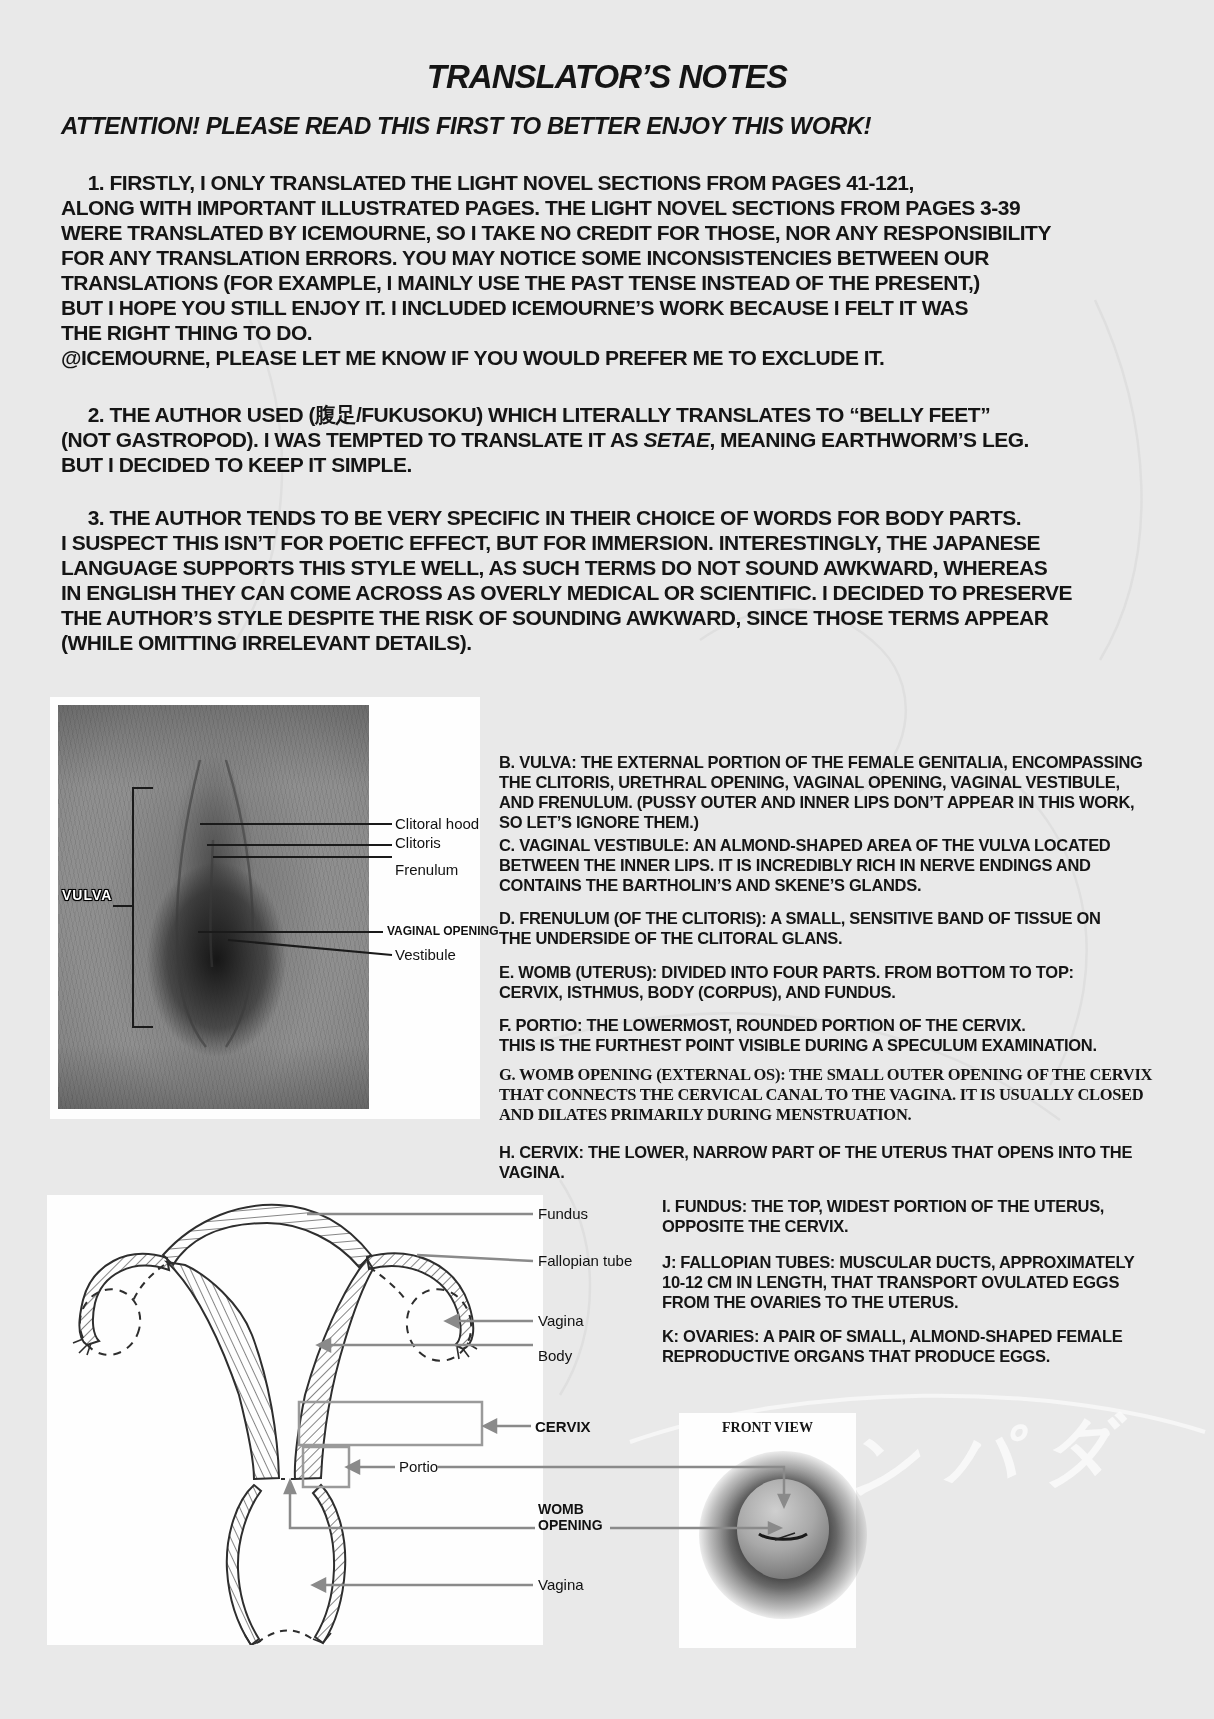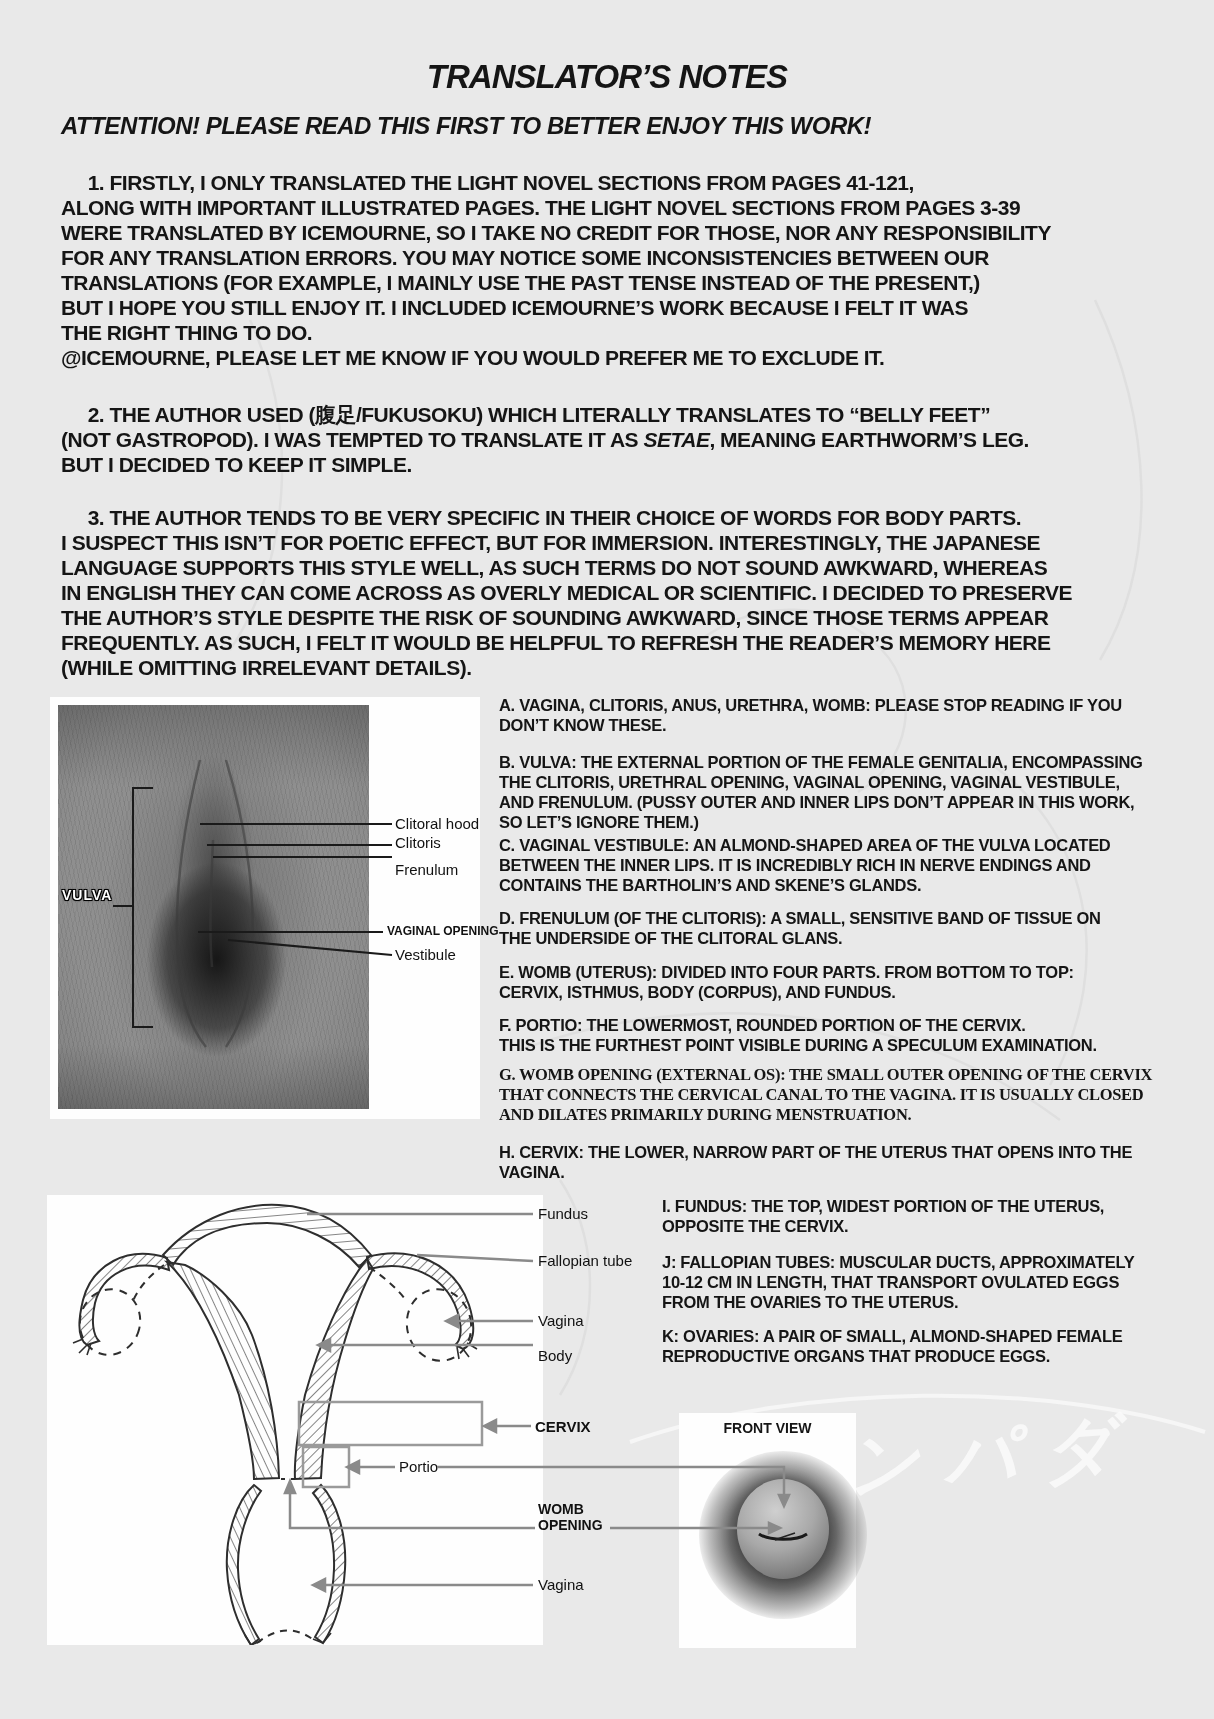--- a/index.html
+++ b/index.html
@@ -30,21 +30,21 @@
   #defs-top{left:499px;width:710px;}
   #defs-bottom{left:662px;width:550px;}
   .def-block{position:absolute;left:0;}
   .def-block .tline{white-space:pre;height:20px;line-height:20px;
                     font-size:16.5px;font-weight:bold;letter-spacing:-0.3px;}
 
   
   .panel{position:absolute;background:#fefefe;z-index:2;}
   #fig-vulva{left:50px;top:697px;width:430px;height:422px;}
   #fig-uterus{left:47px;top:1195px;width:496px;height:450px;}
-  #fig-front{left:679px;top:1413px;width:177px;height:235px;}
+  #fig-front{left:679px;top:1413px;width:177px;height:235px;font-family:Liberation Serif, serif;}
 
   
   .vulva-photo{position:absolute;left:8px;top:8px;width:311px;height:404px;background:
       linear-gradient(rgba(40,40,40,.28),rgba(40,40,40,0) 20%),
       linear-gradient(0deg,rgba(45,45,45,.30),rgba(0,0,0,0) 16%),
       radial-gradient(90px 125px at 51% 63%, rgba(15,15,15,.92), rgba(35,35,35,.6) 55%, rgba(80,80,80,0) 78%),
       radial-gradient(55px 150px at 50% 40%, rgba(70,70,70,.85), rgba(120,120,120,0) 75%),
       radial-gradient(130px 215px at 50% 52%, #6f6f6f, rgba(135,135,135,0) 85%),
       repeating-linear-gradient(78deg, rgba(0,0,0,.07) 0 1px, rgba(0,0,0,0) 1px 4px),
       repeating-linear-gradient(102deg, rgba(0,0,0,.05) 0 1px, rgba(0,0,0,0) 1px 5px),
@@ -115,29 +115,24 @@
       <div class="tline">     2. THE AUTHOR USED (腹足/FUKUSOKU) WHICH LITERALLY TRANSLATES TO “BELLY FEET”</div>
       <div class="tline"><span>(NOT GASTROPOD). I WAS TEMPTED TO TRANSLATE IT AS </span><span class="em">SETAE</span><span>, MEANING EARTHWORM’S LEG.</span></div>
       <div class="tline">BUT I DECIDED TO KEEP IT SIMPLE.</div>
     </div>
   <div class="note" id="note-2">
       <div class="tline">     3. THE AUTHOR TENDS TO BE VERY SPECIFIC IN THEIR CHOICE OF WORDS FOR BODY PARTS.</div>
       <div class="tline">I SUSPECT THIS ISN’T FOR POETIC EFFECT, BUT FOR IMMERSION. INTERESTINGLY, THE JAPANESE</div>
       <div class="tline">LANGUAGE SUPPORTS THIS STYLE WELL, AS SUCH TERMS DO NOT SOUND AWKWARD, WHEREAS</div>
       <div class="tline">IN ENGLISH THEY CAN COME ACROSS AS OVERLY MEDICAL OR SCIENTIFIC. I DECIDED TO PRESERVE</div>
       <div class="tline">THE AUTHOR’S STYLE DESPITE THE RISK OF SOUNDING AWKWARD, SINCE THOSE TERMS APPEAR</div>
-      <div class="tline">FREQUENTLY. AS SUCH, I FELT IT WOULD BE HELPFUL TO REFRESH THE READER’S MEMORY HERE</div>
       <div class="tline">(WHILE OMITTING IRRELEVANT DETAILS).</div>
     </div>
 
   <div class="defs" id="defs-top">
-      <div class="def-block" style="top: 695px;">
-        <div class="tline">A. VAGINA, CLITORIS, ANUS, URETHRA, WOMB: PLEASE STOP READING IF YOU</div>
-        <div class="tline">DON’T KNOW THESE.</div>
-      </div>
       <div class="def-block" style="top: 752px;">
         <div class="tline">B. VULVA: THE EXTERNAL PORTION OF THE FEMALE GENITALIA, ENCOMPASSING</div>
         <div class="tline">THE CLITORIS, URETHRAL OPENING, VAGINAL OPENING, VAGINAL VESTIBULE,</div>
         <div class="tline">AND FRENULUM. (PUSSY OUTER AND INNER LIPS DON’T APPEAR IN THIS WORK,</div>
         <div class="tline">SO LET’S IGNORE THEM.)</div>
       </div>
       <div class="def-block" style="top: 835px;">
         <div class="tline">C. VAGINAL VESTIBULE: AN ALMOND-SHAPED AREA OF THE VULVA LOCATED</div>
         <div class="tline">BETWEEN THE INNER LIPS. IT IS INCREDIBLY RICH IN NERVE ENDINGS AND</div>
         <div class="tline">CONTAINS THE BARTHOLIN’S AND SKENE’S GLANDS.</div>

